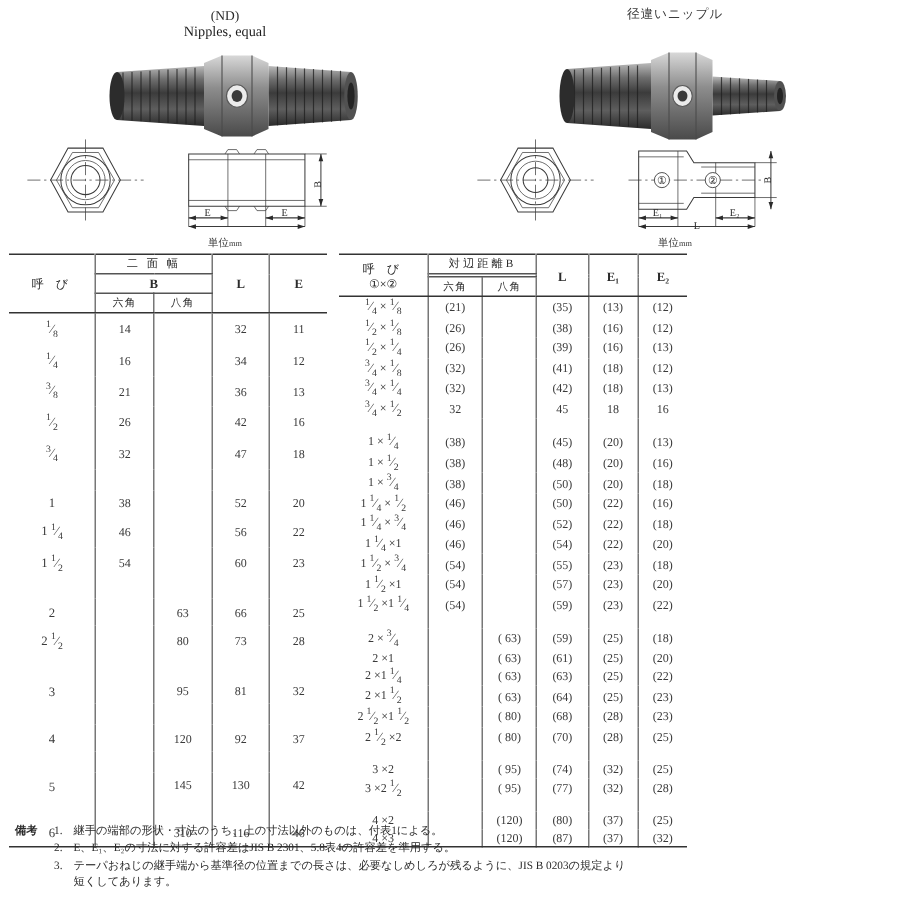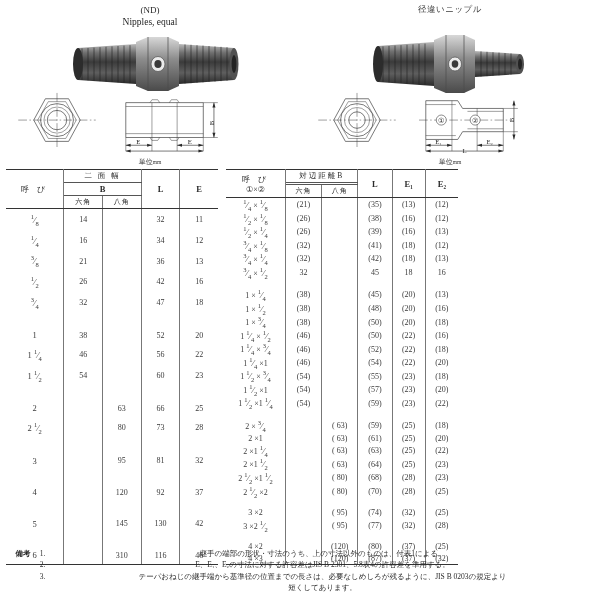--- a/index.html
+++ b/index.html
@@ -49,21 +49,21 @@
   .hdr-span{font-size:7.5px;letter-spacing:2px;}
   .nom{font-size:8.5px;text-align:center;}
   .nomr{font-size:8px;text-align:center;white-space:nowrap;}
   .gap td{height:7px;}
   sub{font-size:5.5px;}
 
   
   .fr{display:inline-block;font-size:8.5px;}
 
   
-  .remarks{position:absolute;left:10px;top:548px;width:586px;font-size:7.5px;line-height:1.5;color:#2a2a2a;text-align:center;}
+  .remarks{position:absolute;left:10px;top:548px;width:586px;font-size:7.5px;line-height:1.5;color:#2a2a2a;}
   .rem-line{display:flex;}
   .rem-label{width:26px;flex:none;font-weight:bold;font-size:7.5px;}
   .rem-num{width:13px;flex:none;}
   .rem-txt{flex:1;}
   .rem-cont{padding-left:39px;}
 </style>
 </head>
 <body>
 
 <div class="page">

